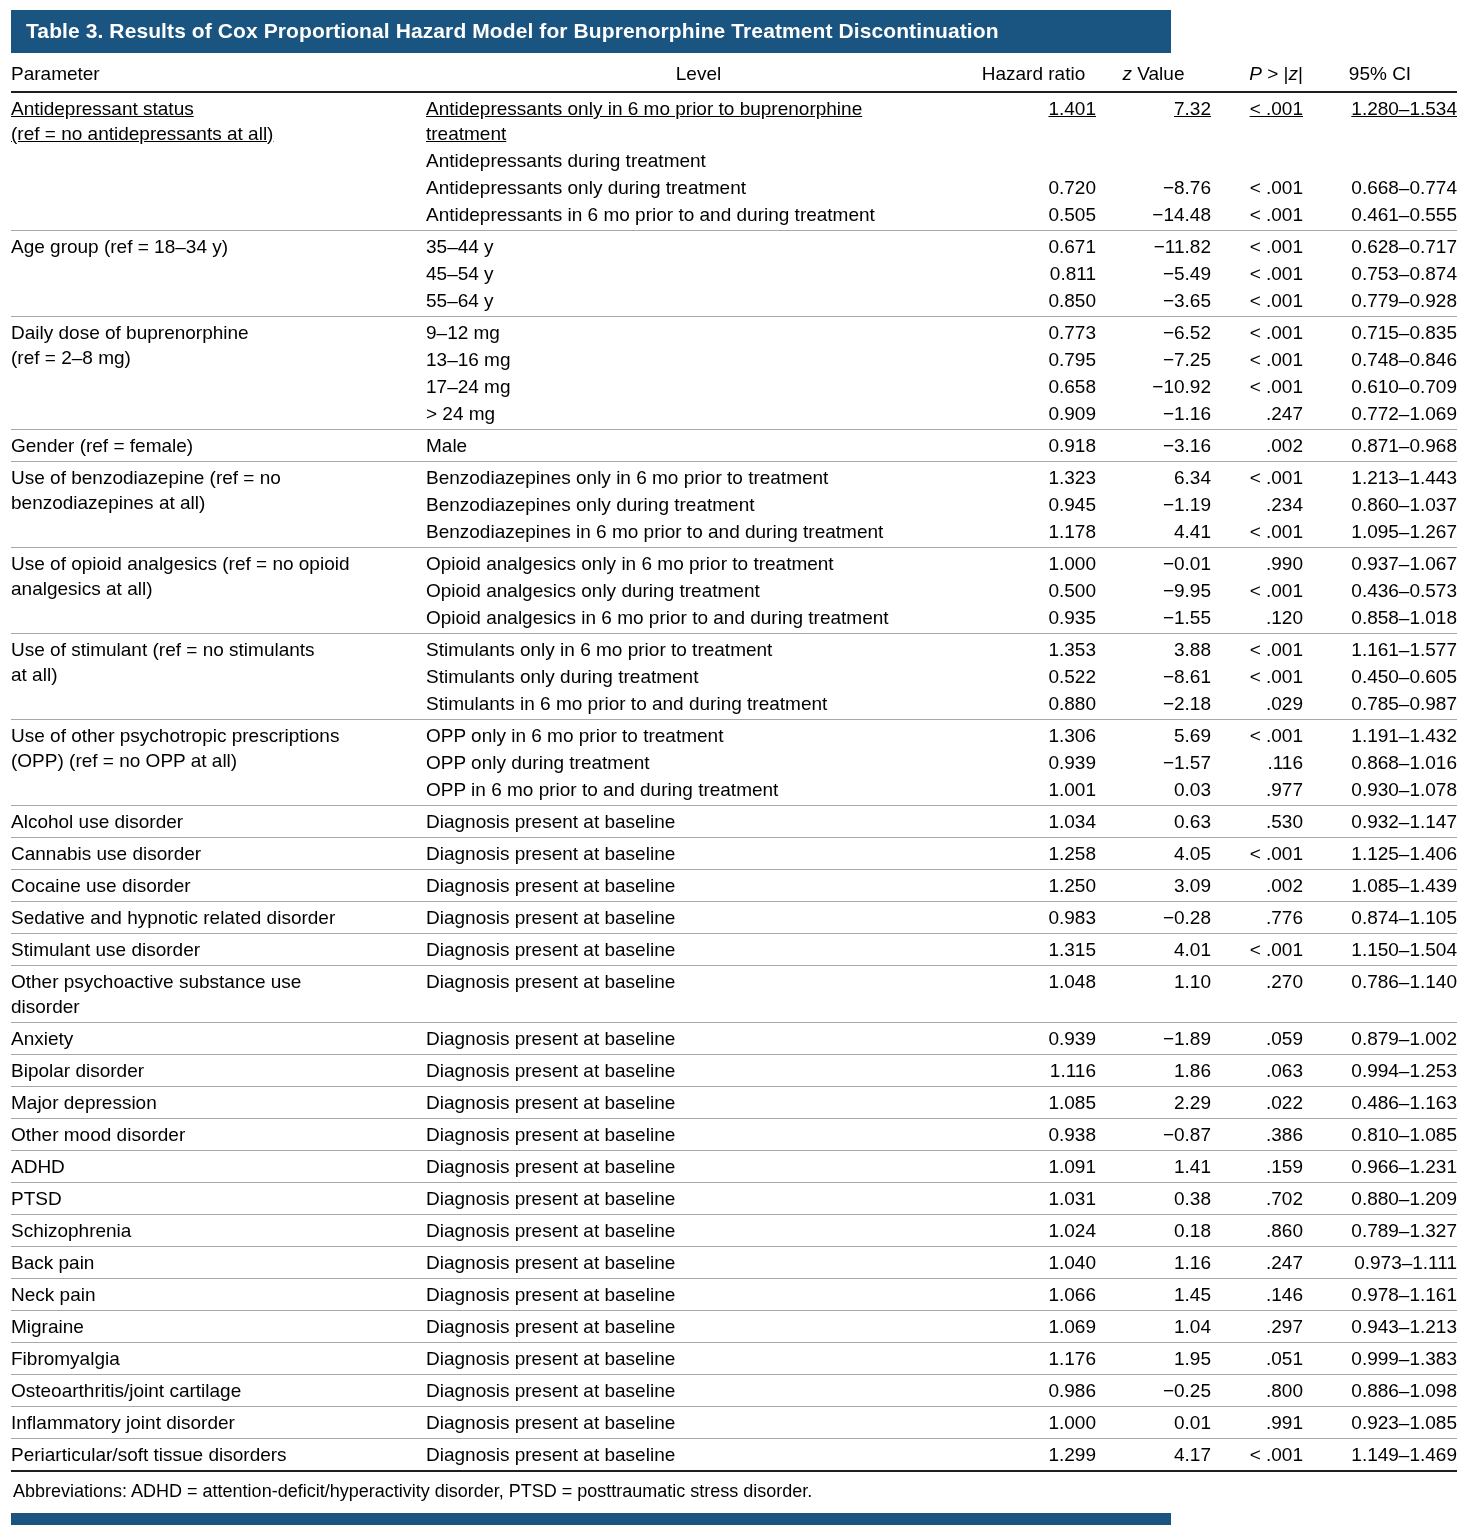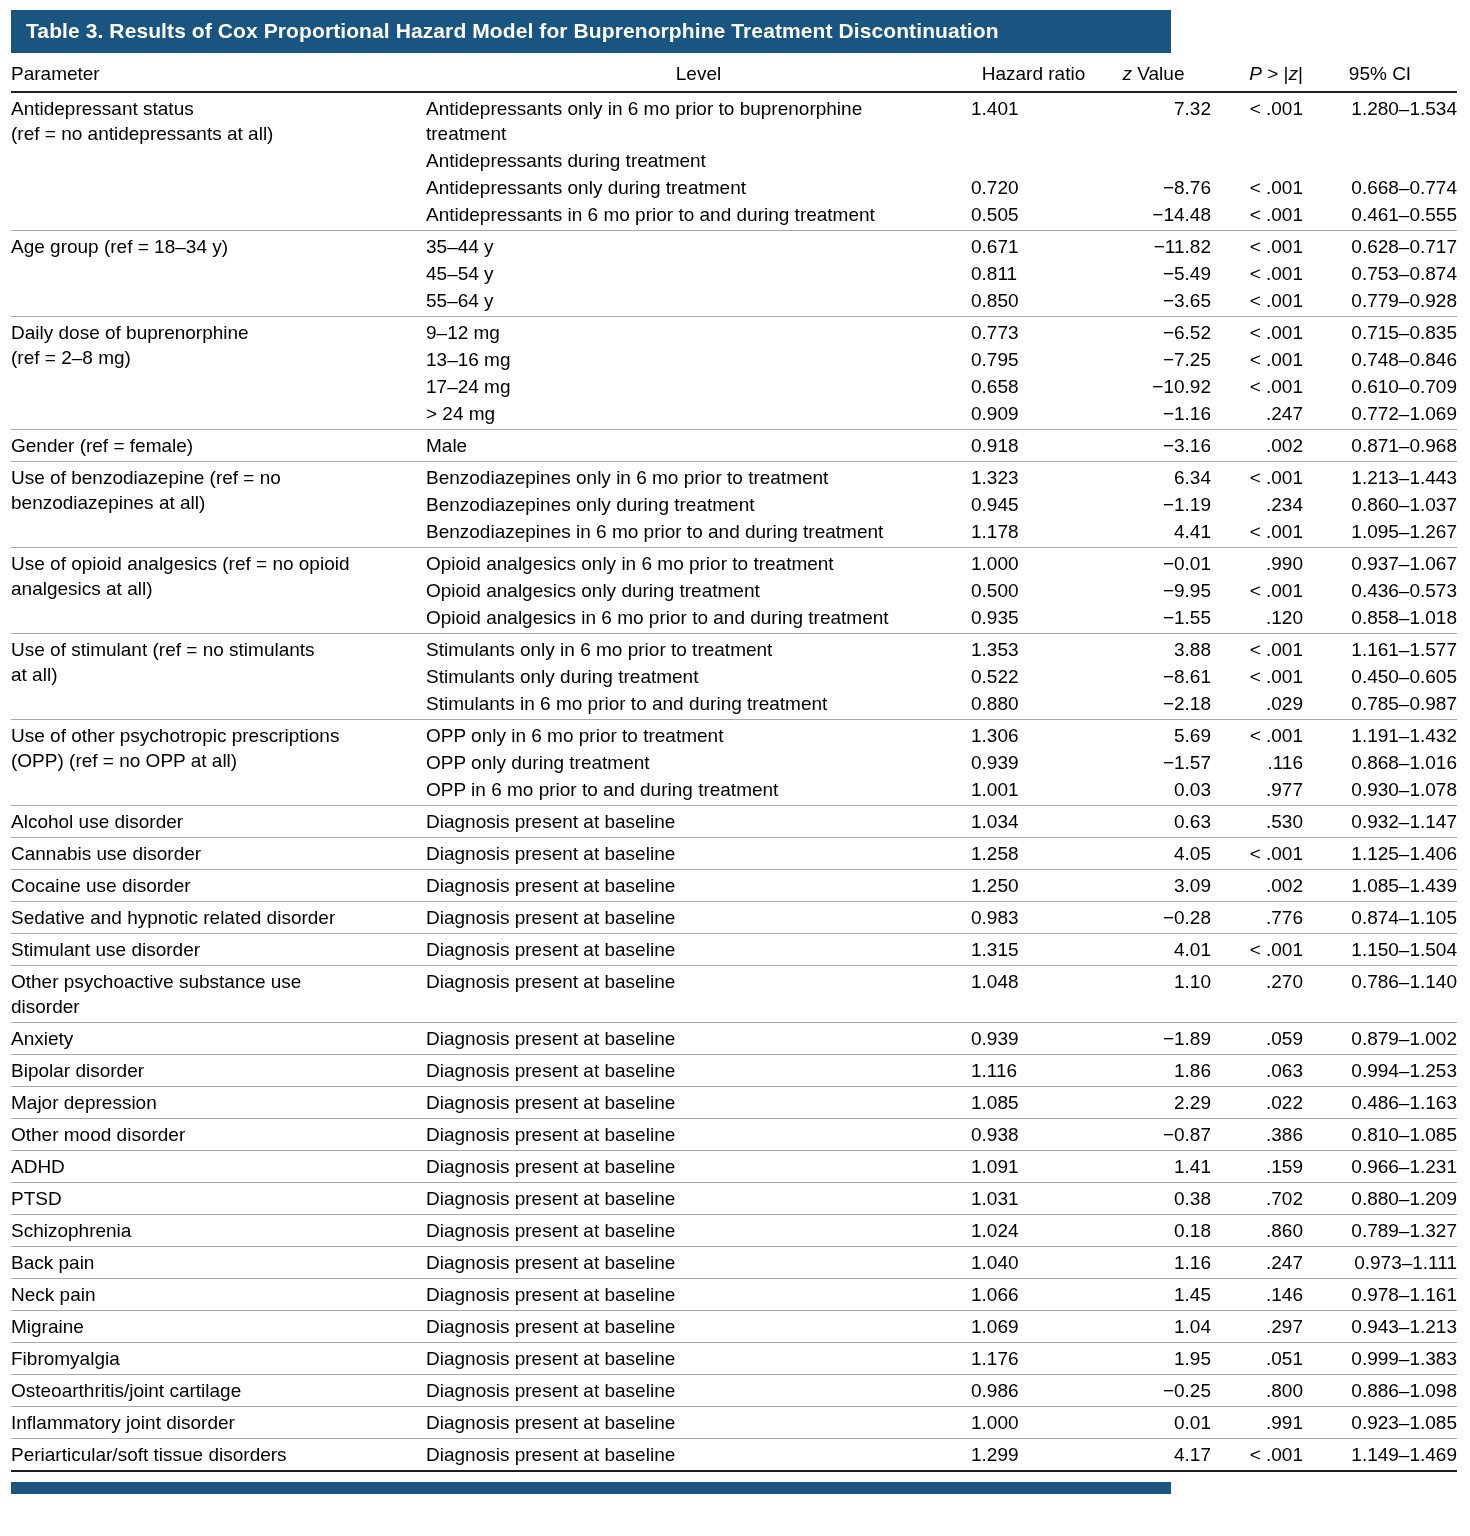--- a/index.html
+++ b/index.html
@@ -53,33 +53,34 @@
     vertical-align:top;
     font-size:19px;
     line-height:25px;
     padding:0 0 2px 0;
   }
   td.col-parameter, td.col-level{
     white-space:pre-line;
     text-align:left;
     padding-right:10px;
   }
-  td.col-hr{text-align:left;}
+  td.col-hr{text-align:right;}
   td.col-z{text-align:right;}
   td.col-p{text-align:right;}
   td.col-ci{text-align:right;}
   tr.group-start td{
     border-top:1px solid var(--rule-light);
     padding-top:3px;
   }
   tr.group-end td{
     padding-bottom:3px;
   }
   tbody tr.first-body-row td{
     border-top:none;
+    text-decoration:underline;
   }
   .footnote{
     font-size:18px;
     padding:7px 2px 0 2px;
     line-height:24px;
   }
   .bottom-bar{
     height:12px;
     background:var(--accent);
     margin-top:10px;
@@ -454,16 +455,17 @@
           <td rowspan="1" class="col-parameter">Periarticular/soft tissue disorders</td>
           <td class="col-level">Diagnosis present at baseline</td>
           <td class="col-hr">1.299</td>
           <td class="col-z">4.17</td>
           <td class="col-p">&lt; .001</td>
           <td class="col-ci">1.149–1.469</td>
         </tr>
       </tbody>
   </table>
 
+  <div class="footnote">Abbreviations: ADHD = attention-deficit/hyperactivity disorder, PTSD = posttraumatic stress disorder.</div>
 
   <div class="bottom-bar"></div>
 
 </div>
 
 </body></html>

